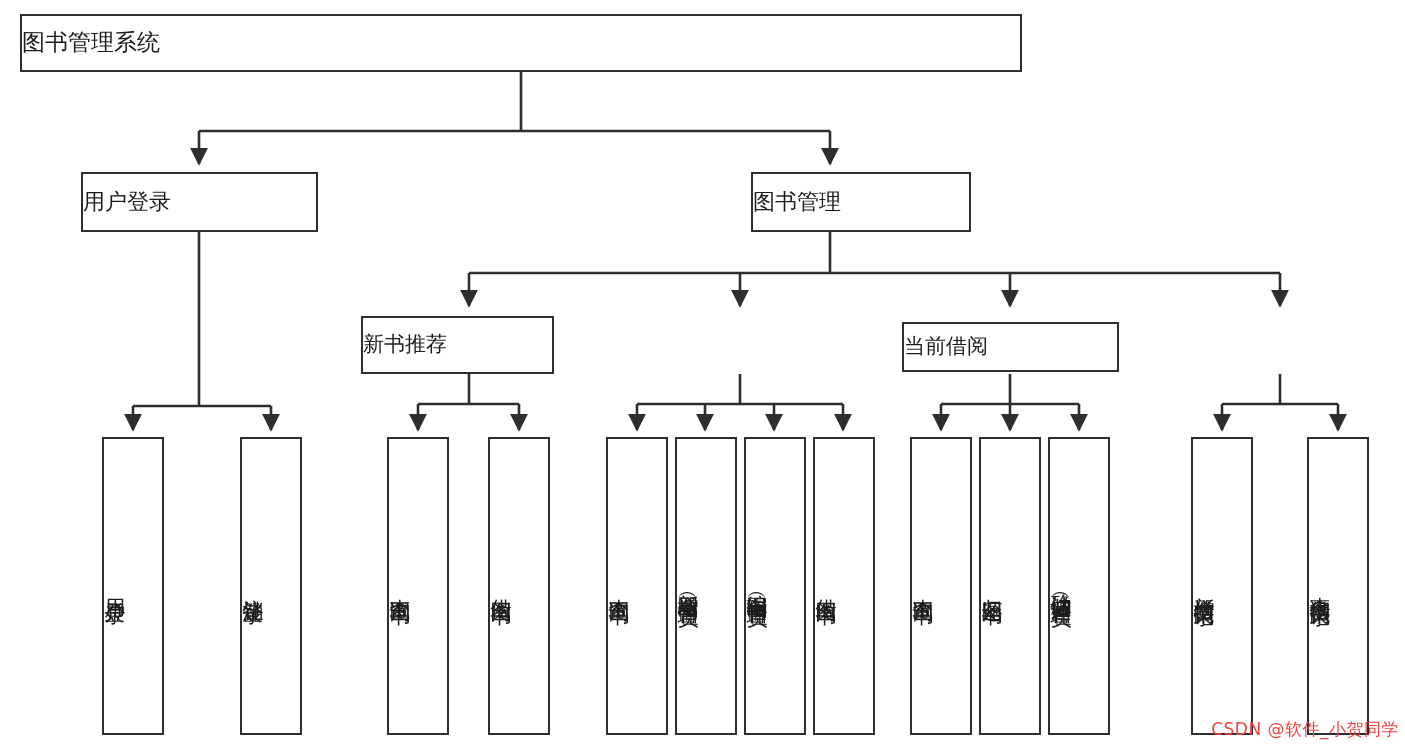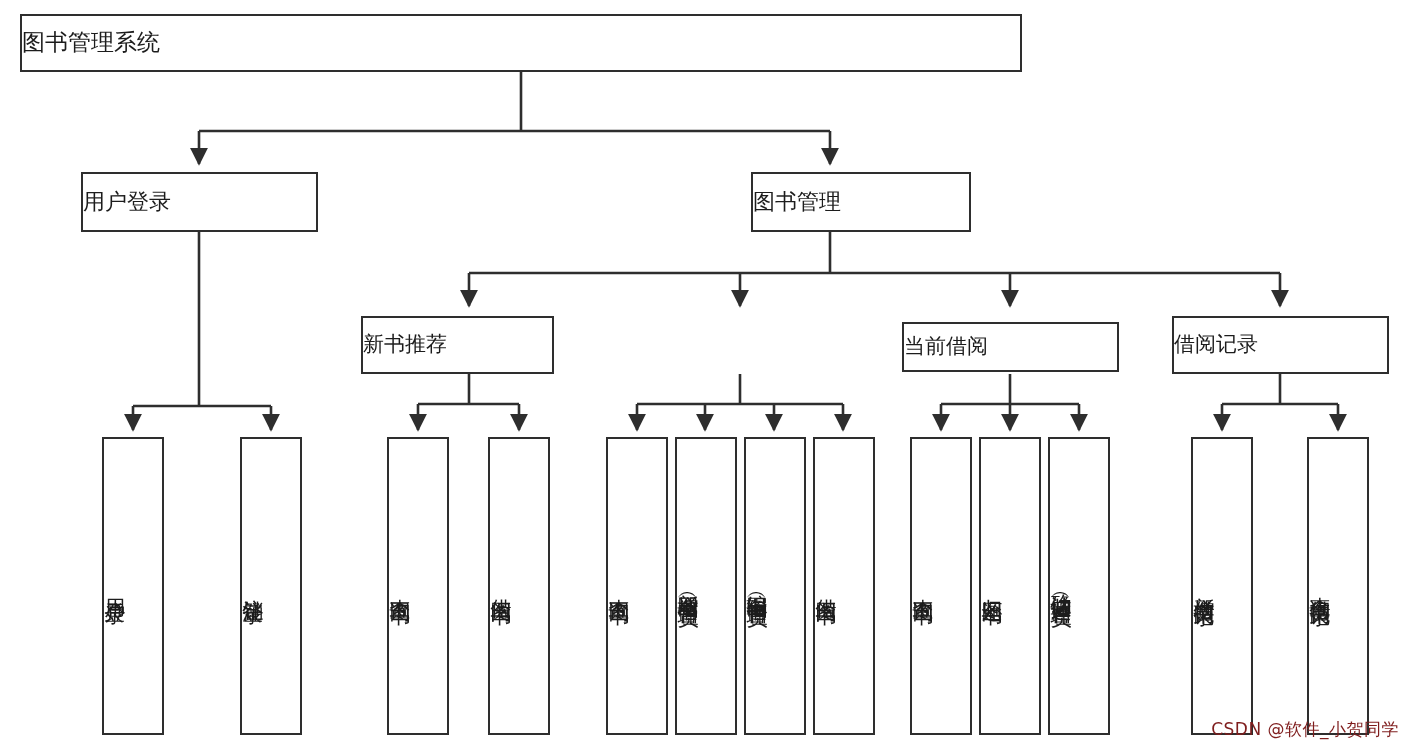--- a/index.html
+++ b/index.html
@@ -52,21 +52,21 @@
     font-size: 21px;
     letter-spacing: 2px;
     line-height: 1;
     white-space: nowrap;
   }
   #watermark {
     position: absolute;
     right: 6px;
     bottom: 6px;
     font-size: 17px;
-    color: #7f1d1d;
+    color: #ef4444;
     letter-spacing: 0.5px;
     z-index: 5;
     pointer-events: none;
     white-space: nowrap;
   }
 </style>
 </head>
 <body>
 
 <div id="canvas">
@@ -131,23 +131,20 @@
   <div class="node l2" style="left:711px; top:172px; width:220px; height:60px;margin-left:40px;">
     <span class="label">图书管理</span>
   </div>
 
   <div class="node l3" style="left:361px; top:316px; width:193px; height:58px;">
     <span class="label">新书推荐</span>
   </div>
   <div class="node l3" style="left:902px; top:322px; width:217px; height:50px;">
     <span class="label">当前借阅</span>
   </div>
-  <div class="node l3" style="left:1172px; top:316px; width:217px; height:58px;">
-    <span class="label">借阅记录</span>
-  </div>
 
   <div class="node leaf" style="left:102px; top:437px; width:62px; height:298px;">
     <span class="label">用户登录</span>
   </div>
   <div class="node leaf" style="left:240px; top:437px; width:62px; height:298px;">
     <span class="label">注销登录</span>
   </div>
 
   <div class="node leaf" style="left:387px; top:437px; width:62px; height:298px;">
     <span class="label">查询图书</span>

